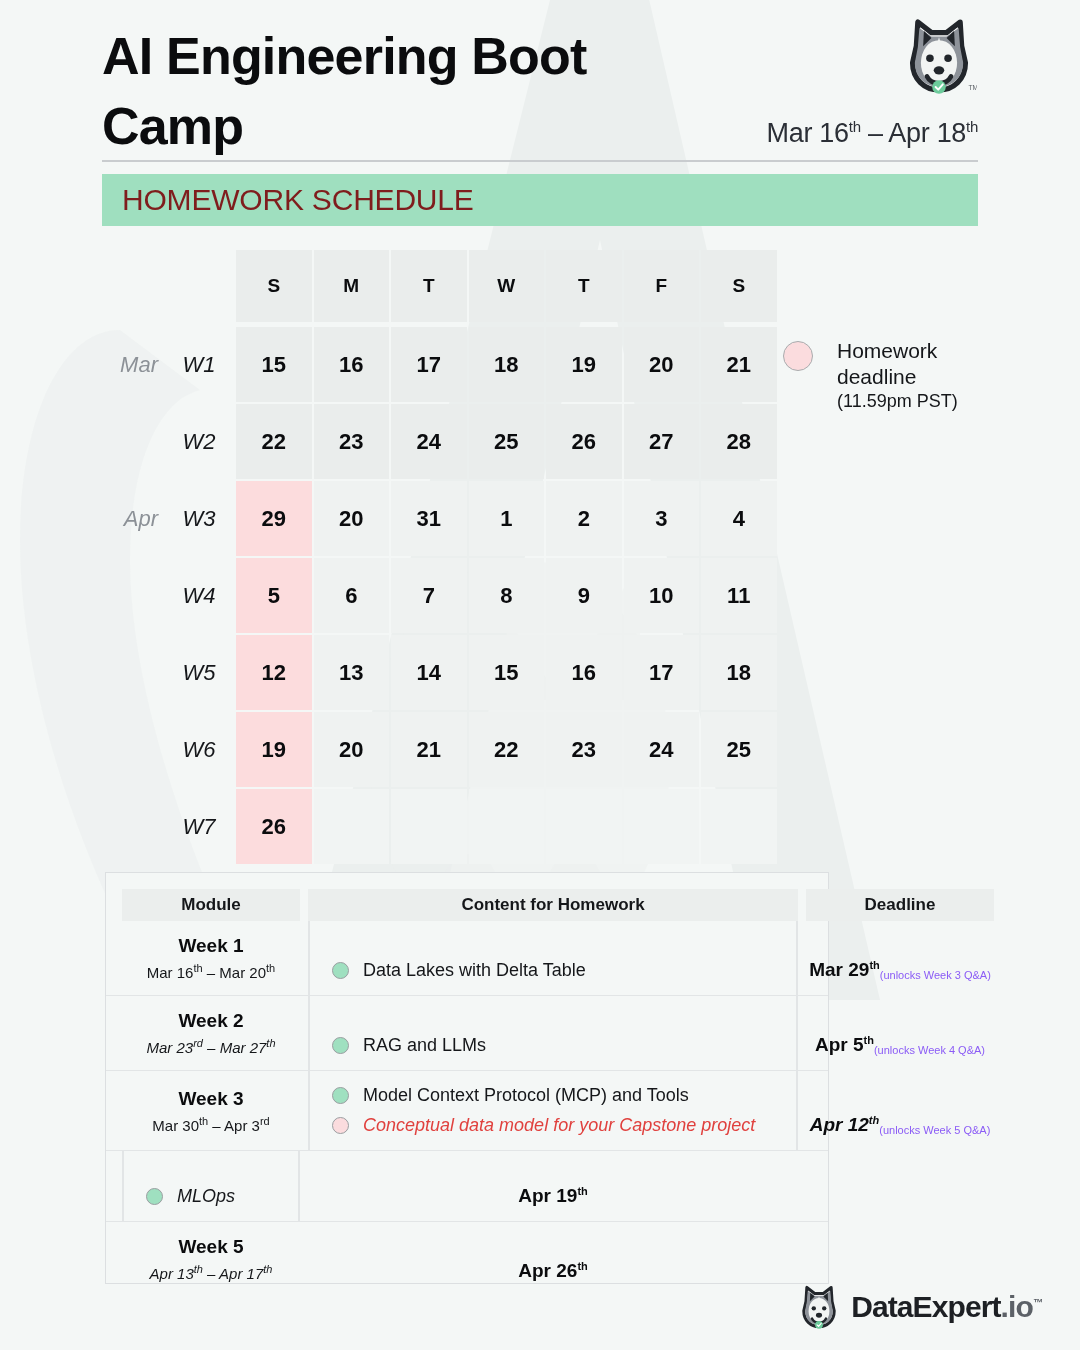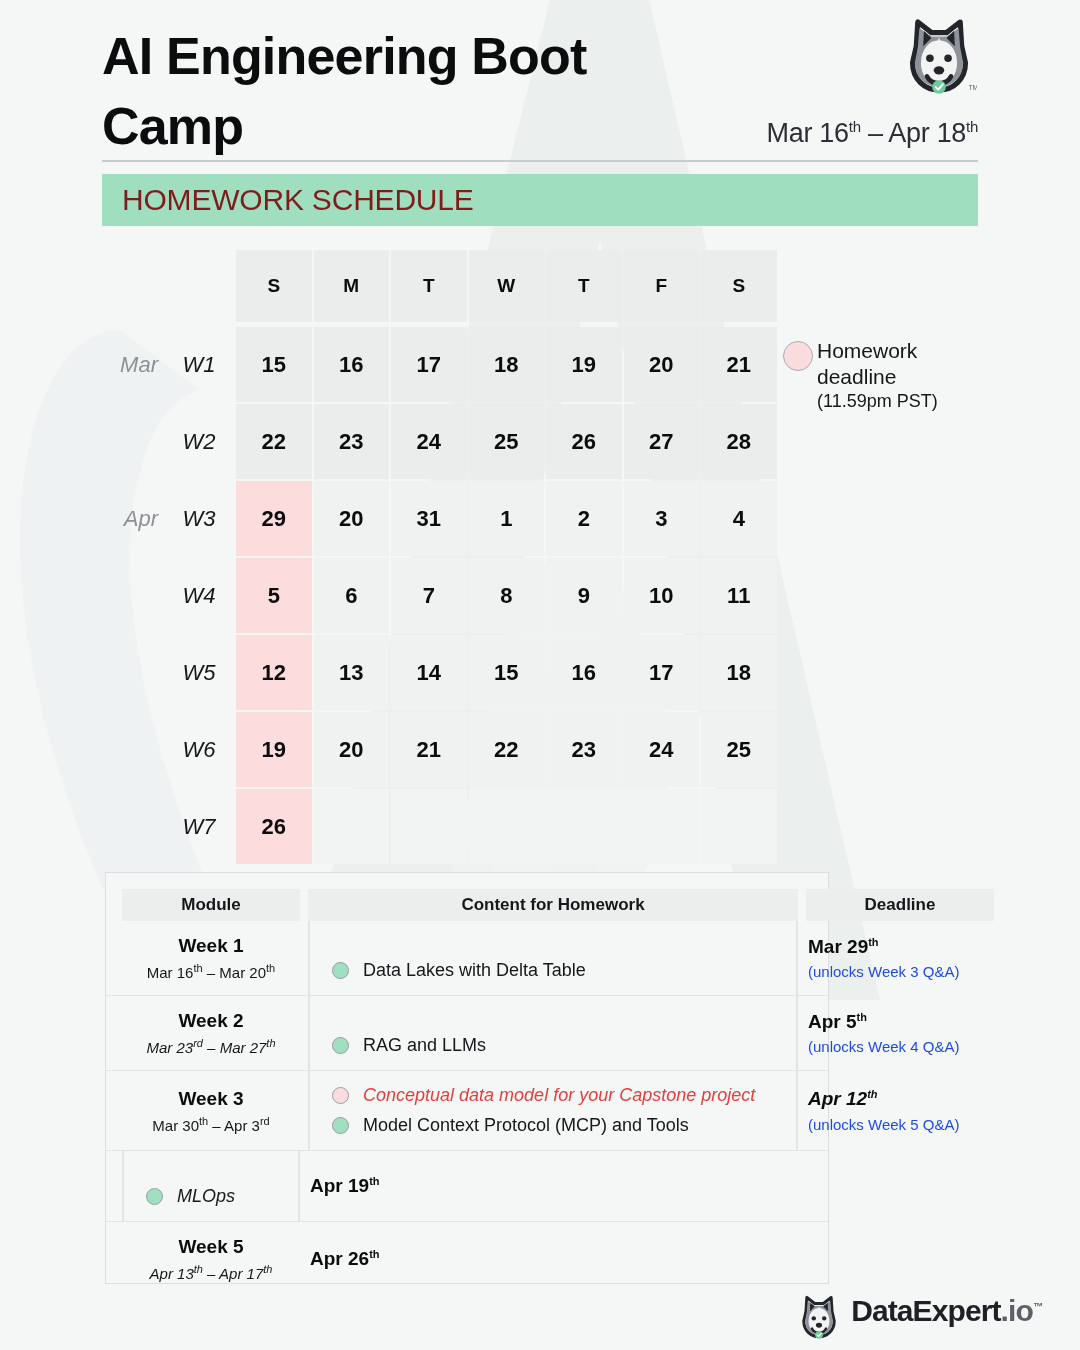--- a/index.html
+++ b/index.html
@@ -140,21 +140,21 @@
     color: #15171A;
     font-weight: 500;
   }
 
   
   .legend {
     position: absolute;
     left: 783px; top: 338px;
     width: 220px;
     display: flex;
-    gap: 4px;
+    gap: 24px;
     z-index: 2;
   }
   .legend-dot {
     width: 30px; height: 30px; flex: 0 0 30px;
     border-radius: 50%;
     background: #FBDCDE;
     border: 1.5px solid #A9ACAE;
     margin-top: 3px;
   }
   .legend-txt { font-size: 21px; line-height: 1.22; color: #15171A; }
@@ -209,34 +209,34 @@
     border-radius: 50%;
     border: 1.3px solid #9A9EA1;
     background: #9FE0C0;
   }
   .cdot.pink { background: #FBDCDE; }
   .ctext { font-size: 18px; color: #15171A; }
   .ctext.red { color: #E0413E; font-style: italic; }
   .ctext.ital { font-style: italic; }
 
   .sdl {
-    display: flex; flex-direction: column;
-    align-items: flex-start; justify-content: center;
+    display: flex; flex-direction: row;
+    align-items: flex-end; justify-content: center;
     padding: 14px 2px; text-align: center;
   }
   .sdl-title { font-size: 19px; font-weight: 700; color: #0B0C0E; white-space: nowrap; }
   .sdl-title.ital { font-style: italic; }
   .sdl-title sup, .smod-sub sup, .sdl-sub sup { font-size: 11px; vertical-align: super; }
-  .sdl-sub { font-size: 15px; color: #1d4ed8; margin-top: 5px; white-space: nowrap; }
+  .sdl-sub { font-size: 11px; color: #8b5cf6; margin-top: 5px; white-space: nowrap; }
 
   
   .footer {
     position: absolute;
-    right: 38px; bottom: 10px;
-    display: flex; gap: 10px;
+    right: 38px; bottom: 20px;
+    display: flex; align-items: center; gap: 10px;
     z-index: 2;
   }
   .footer-word {
     font-size: 30px; font-weight: 700;
     letter-spacing: -0.9px; color: #1D2024;
   }
   .footer-word .io { color: #5C6167; font-weight: 700; }
   .footer-tm { font-size: 10px; color: #5C6167; vertical-align: super; }
 </style>
 </head>
@@ -413,26 +413,26 @@
             <div class="sdl-sub">(unlocks Week 4 Q&amp;A)</div>
           </div>
         </div>
         <div class="srow body">
           <div class="smod">
             <div class="smod-title">Week 3</div>
             <div class="smod-sub">Mar 30<sup>th</sup> – Apr 3<sup>rd</sup></div>
           </div>
           <div class="scontent">
             <div class="citem">
+              <span class="cdot"></span>
+              <span class="ctext">Model Context Protocol (MCP) and Tools</span>
+            </div>
+            <div class="citem">
               <span class="cdot pink"></span>
               <span class="ctext red">Conceptual data model for your Capstone project</span>
-            </div>
-            <div class="citem">
-              <span class="cdot"></span>
-              <span class="ctext">Model Context Protocol (MCP) and Tools</span>
             </div>
           </div>
           <div class="sdl">
             <div class="sdl-title ital">Apr 12<sup>th</sup></div>
             <div class="sdl-sub">(unlocks Week 5 Q&amp;A)</div>
           </div>
         </div>
         <div class="srow body">
           <div class="scontent">
             <div class="citem">

